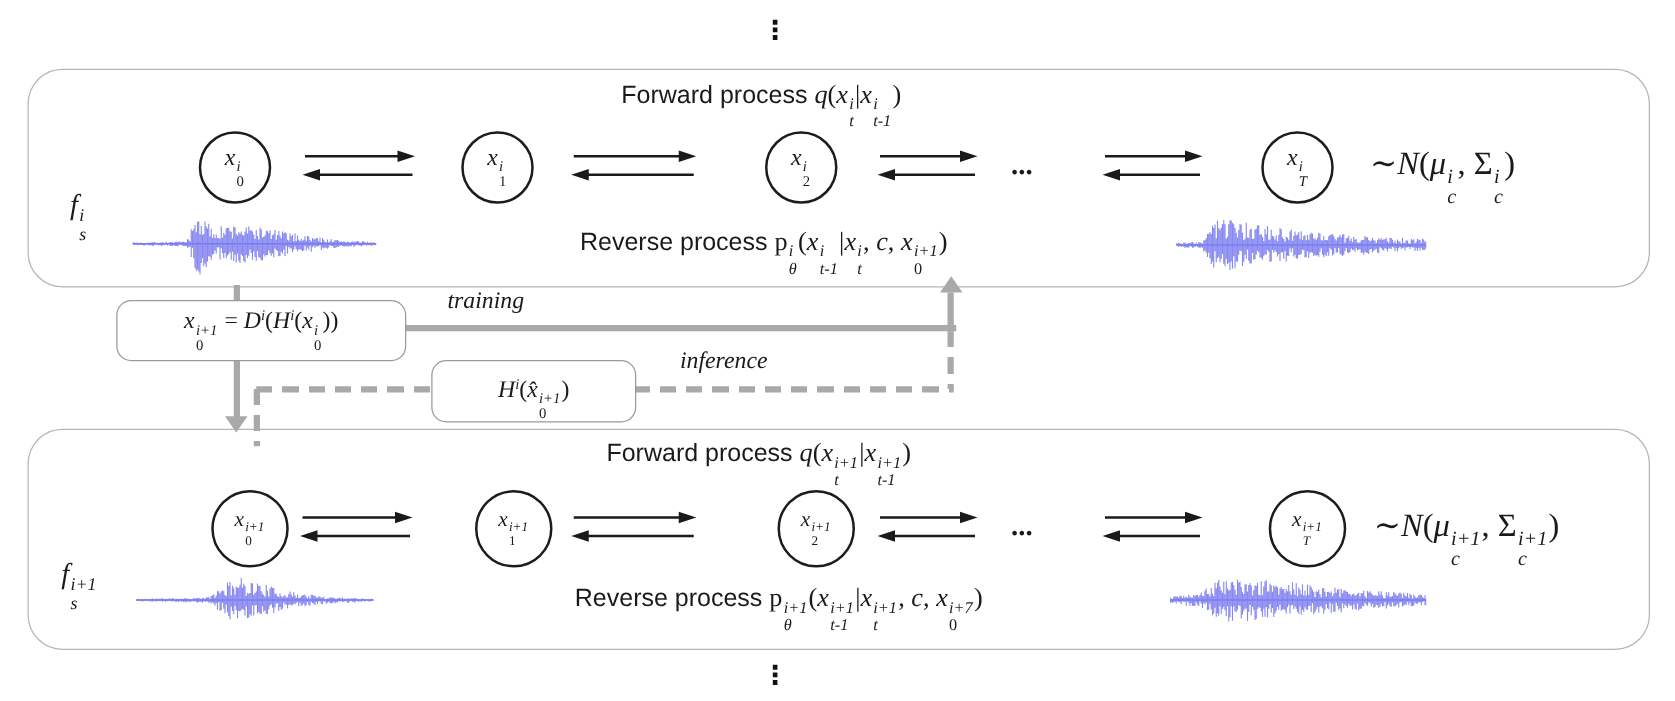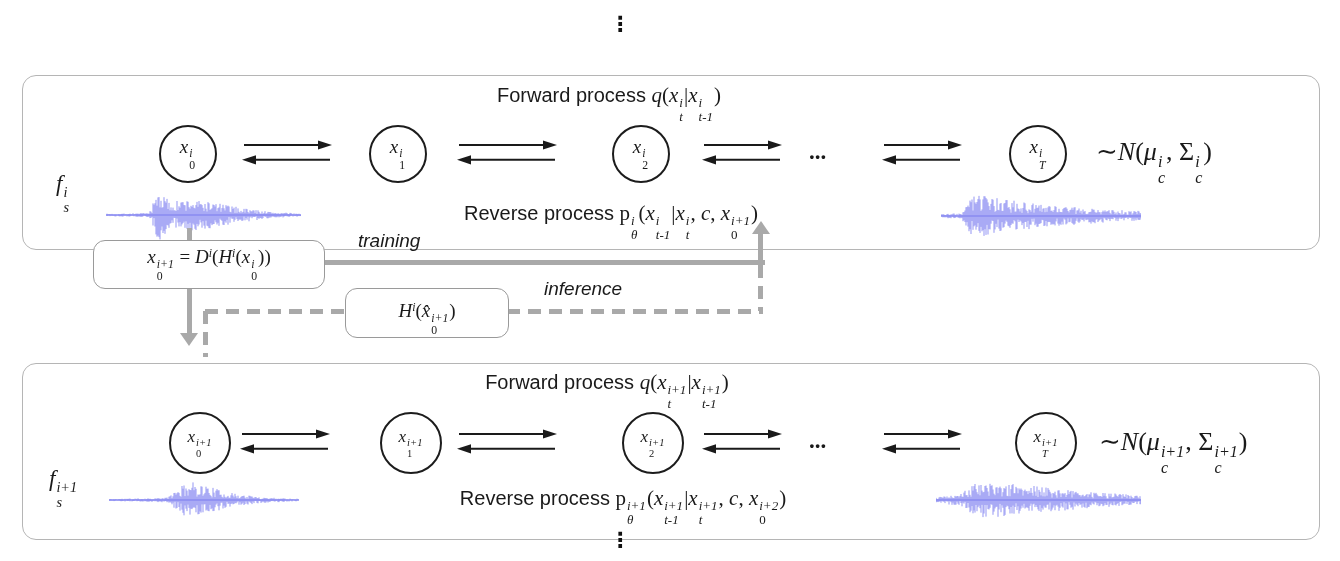--- a/index.html
+++ b/index.html
@@ -1,21 +1,21 @@
 <!DOCTYPE html>
 <html><head>
 <meta charset="utf-8">
 <style>
   html,body{margin:0;padding:0;background:#fff;}
   #stage{position:relative;width:1340px;height:561px;background:#fff;overflow:hidden;
          font-family:"Liberation Sans",sans-serif;color:var(--ink,#1a1a1a);}
   .vdots{position:absolute;width:44px;text-align:center;font-family:"DejaVu Sans",sans-serif;
          font-weight:bold;font-size:21px;line-height:30px;color:#111;}
   .lvlbox{position:absolute;left:22px;width:1296px;border:1.6px solid var(--bx,#b5b5b5);
-          border-radius:14px;background:transparent;margin-top:20px;}
+          border-radius:28px;background:transparent;}
   .proclabel{position:absolute;text-align:center;font-size:20px;white-space:nowrap;}
   .proclabel .rlabel{font-family:"Liberation Sans",sans-serif;}
   .math{font-family:"Liberation Serif","DejaVu Serif",serif;font-size:21px;white-space:nowrap;}
   .proclabel .math{font-size:21px;}
   .math .mi{font-style:italic;}
   .math .mo{font-style:normal;}
   .msc{display:inline-flex;flex-direction:column;align-items:flex-start;font-size:0.62em;
        line-height:1.02;vertical-align:-0.42em;margin:0 1px;font-style:italic;}
   .msc .l{display:block;}
   .msc .up,.sup1.up,.sub1.up{font-style:normal;}
@@ -38,21 +38,21 @@
           background:repeating-linear-gradient(90deg,var(--conn,#a9a9a9) 0 13px,transparent 13px 21px);}
   .dash-v{position:absolute;width:5px;z-index:1;
           background:repeating-linear-gradient(180deg,var(--conn,#a9a9a9) 0 13px,transparent 13px 21px);}
   .tri-down{position:absolute;width:0;height:0;border-left:9px solid transparent;
             border-right:9px solid transparent;border-top:13px solid var(--conn,#a9a9a9);z-index:1;}
   .tri-up{position:absolute;width:0;height:0;border-left:9px solid transparent;
           border-right:9px solid transparent;border-bottom:13px solid var(--conn,#a9a9a9);z-index:1;}
   .opbox{position:absolute;background:#fff;border:1.6px solid #9a9a9a;border-radius:12px;
          display:flex;align-items:center;justify-content:center;z-index:2;}
   .opbox .math{font-size:19px;}
-  .annot{position:absolute;font-family:Liberation Sans, sans-serif;font-style:italic;
+  .annot{position:absolute;font-family:Liberation Serif, serif;font-style:italic;
          font-size:19px;z-index:2;}
 </style>
 </head>
 <body>
 
 <div id="stage" style="--conn: #a9a9a9; --bx: #b5b5b5; --ink: #1a1a1a;">
 
   <div class="vdots" style="left:598px;top:9px;">⋮</div>
 
   <div class="lvlbox" style="top:55px;height:173px;">
@@ -259,21 +259,21 @@
       <span class="rlabel">Reverse process </span><span class="math"><span class="mo">p</span><span class="msc">
             <span class="l">i+1</span>
             <span class="l">θ</span>
           </span><span class="mo">(</span><span class="mi">x</span><span class="msc">
             <span class="l">i+1</span>
             <span class="l">t-1</span>
           </span><span class="mo">|</span><span class="mi">x</span><span class="msc">
             <span class="l">i+1</span>
             <span class="l">t</span>
           </span><span class="mo">,</span><span class="mo">&nbsp;</span><span class="mi">c</span><span class="mo">,</span><span class="mo">&nbsp;</span><span class="mi">x</span><span class="msc">
-            <span class="l">i+2</span>
+            <span class="l">i+7</span>
             <span class="l up">0</span>
           </span><span class="mo">)</span></span>
     </div>
 
     <div class="fs math" style="left:26px;top:102px;"><span class="mi">f</span><span class="msc">
           <span class="l">i+1</span>
           <span class="l">s</span>
         </span></div>
 
     <svg class="wave" width="190" height="38" style="left:86px;top:117px;">

